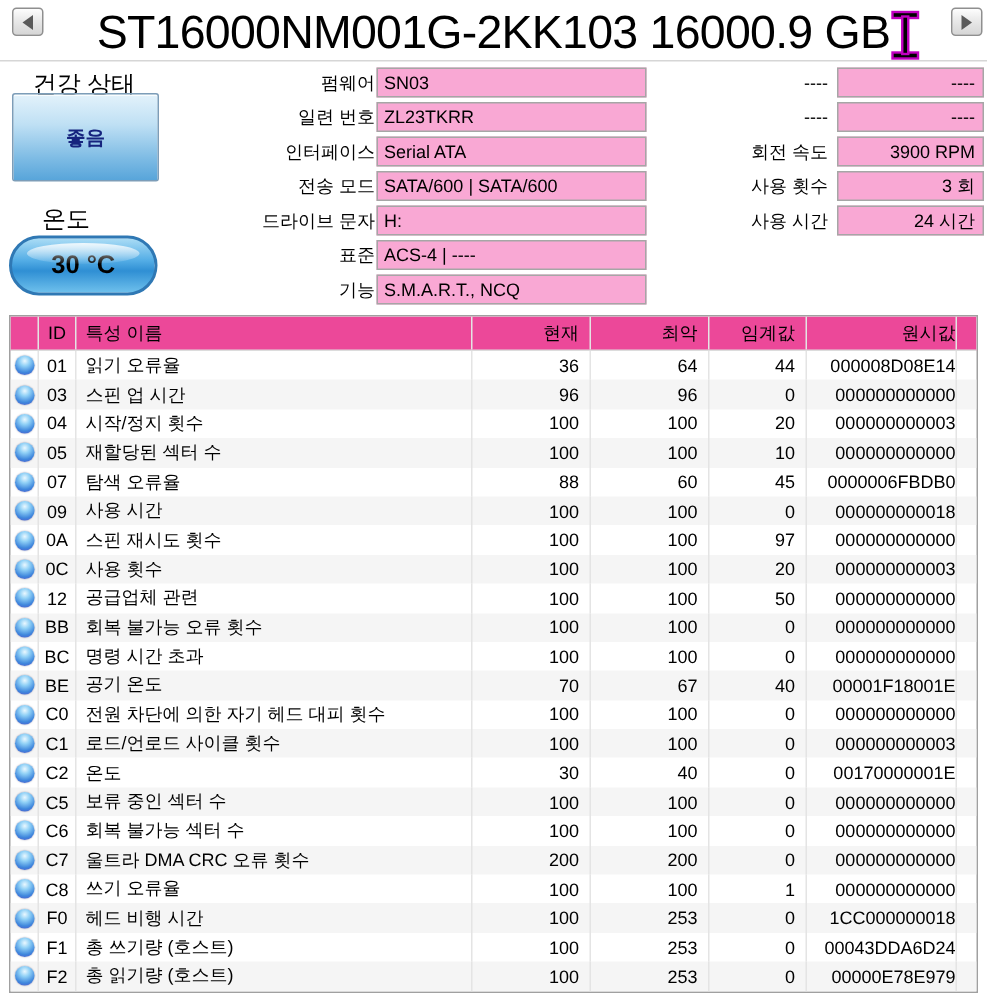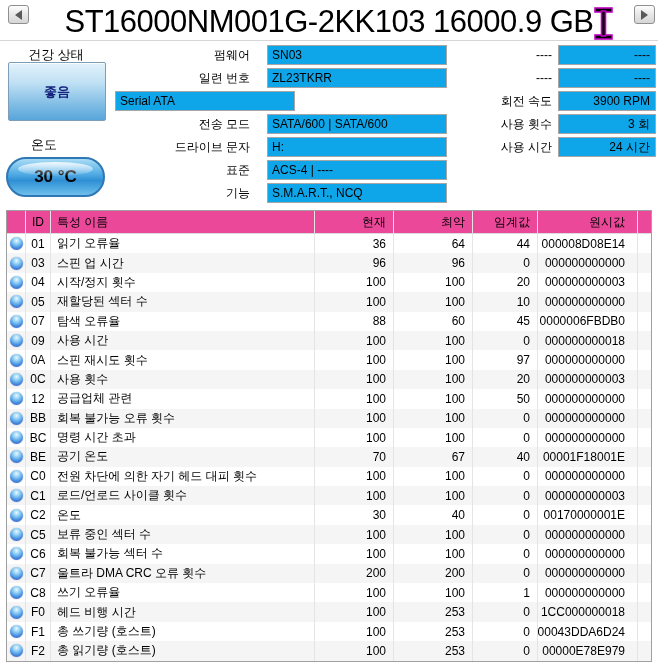--- a/index.html
+++ b/index.html
@@ -32,21 +32,21 @@
     position:absolute; left:40px; right:40px; top:4px; height:34px;
     text-align:center; font-size:31px; font-weight:400; letter-spacing:-0.5px;
     white-space:nowrap;
   }
   #ibeam { position:absolute; left:592px; top:6px; }
   #header-sep {
     position:absolute; left:0; top:40px; width:658px; height:1px;
     background:#d6d6d6;
   }
   
-  .panel-label { position:absolute; text-align:center; font-size:13px; }
+  .panel-label { position:absolute; text-align:center; font-size:16px; }
   #health-label { left:2px; top:46px; width:108px; }
   #temp-label   { left:2px; top:136px; width:84px; }
   #health-button {
     position:absolute; left:8px; top:62px; width:98px; height:59px;
     border:1px solid #7d9db8; border-radius:2px;
     background:linear-gradient(#e3f2fb, #bfe0f4 35%, #7dbbe4 75%, #58a5da);
     display:flex; align-items:center; justify-content:center;
     font-size:13px; font-weight:bold; color:#16247e;
     box-shadow:inset 0 1px 0 rgba(255,255,255,.8);
   }
@@ -60,24 +60,24 @@
     position:absolute;
   }
   #temp-pill::before {
     content:""; position:absolute; left:10px; top:3px; width:75px; height:14px;
     border-radius:50%; background:linear-gradient(rgba(255,255,255,.85), rgba(255,255,255,.05));
   }
   
   .field-row { position:absolute; height:20px; display:flex; align-items:center; }
   .f-label { text-align:right; white-space:nowrap; }
   .f-box {
-    height:20px; border:1px solid #a6a6a6; background:#0ea5e9;
+    height:20px; border:1px solid #a6a6a6; background:#f9a8d4;
     display:flex; align-items:center; white-space:nowrap; overflow:hidden;
   }
-  .info .f-label { width:135px; margin-right:17px; }
+  .info .f-label { width:135px; margin-right:1px; }
   .info .f-box  { width:180px; padding-left:4px; }
   .stat .f-label { width:120px; margin-right:6px; }
   .stat .f-box  { width:98px; justify-content:flex-end; padding-right:5px; }
   
   #smart-table {
     position:absolute; left:6px; top:210px; width:646px; height:452px;
     border:1px solid #a0a0a0; background:#fff;
     display:flex; flex-direction:column; overflow:hidden;
   }
   .t-row { display:flex; flex:none; height:19.4px; align-items:center; }
@@ -85,21 +85,21 @@
   #t-header {
     display:flex; flex:none; height:23px; align-items:center;
     border-bottom:1px solid #dcdcdc; background:#ec4899;
   }
   .cell { height:100%; display:flex; align-items:center; border-right:1px solid #e4e4e4; overflow:hidden; }
   .c-icon { width:19px; justify-content:center; }
   .c-id   { width:25px; justify-content:center; }
   .c-name { width:264px; padding-left:6px; }
   .c-cur, .c-wor { width:79px; justify-content:flex-end; padding-right:7px; }
   .c-thr { width:65px; justify-content:flex-end; padding-right:7px; }
-  .c-raw { width:100px; justify-content:flex-end; padding-right:12px; }
+  .c-raw { width:100px; justify-content:flex-end; padding-right:0; }
   .c-fill { flex:1; border-right:none; }
   .orb {
     width:13px; height:13px; border-radius:50%;
     background:radial-gradient(circle at 50% 28%, #eaf8ff 0%, #8fd0f6 30%, #3e86dc 68%, #5a50c8 100%);
     box-shadow:0 0 1px rgba(0,0,60,.5);
   }
 </style>
 </head>
 <body>
 
@@ -127,20 +127,21 @@
 <div id="info-fields">
     <div class="field-row info" style="left: 115px; top: 45px;">
       <span class="f-label">펌웨어</span>
       <span class="f-box">SN03</span>
     </div>
     <div class="field-row info" style="left: 115px; top: 68px;">
       <span class="f-label">일련 번호</span>
       <span class="f-box">ZL23TKRR</span>
     </div>
     <div class="field-row info" style="left: 115px; top: 91px;">
+      <span class="f-label">인터페이스</span>
       <span class="f-box">Serial ATA</span>
     </div>
     <div class="field-row info" style="left: 115px; top: 114px;">
       <span class="f-label">전송 모드</span>
       <span class="f-box">SATA/600 | SATA/600</span>
     </div>
     <div class="field-row info" style="left: 115px; top: 137px;">
       <span class="f-label">드라이브 문자</span>
       <span class="f-box">H:</span>
     </div>

